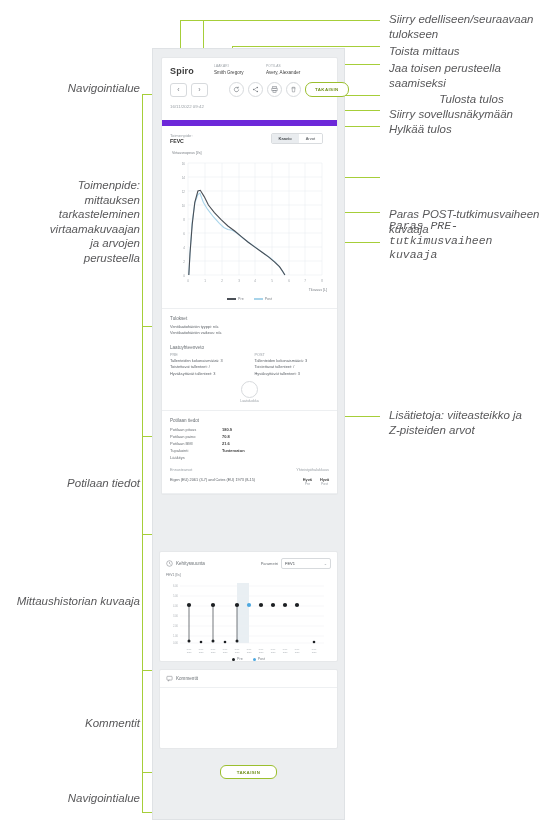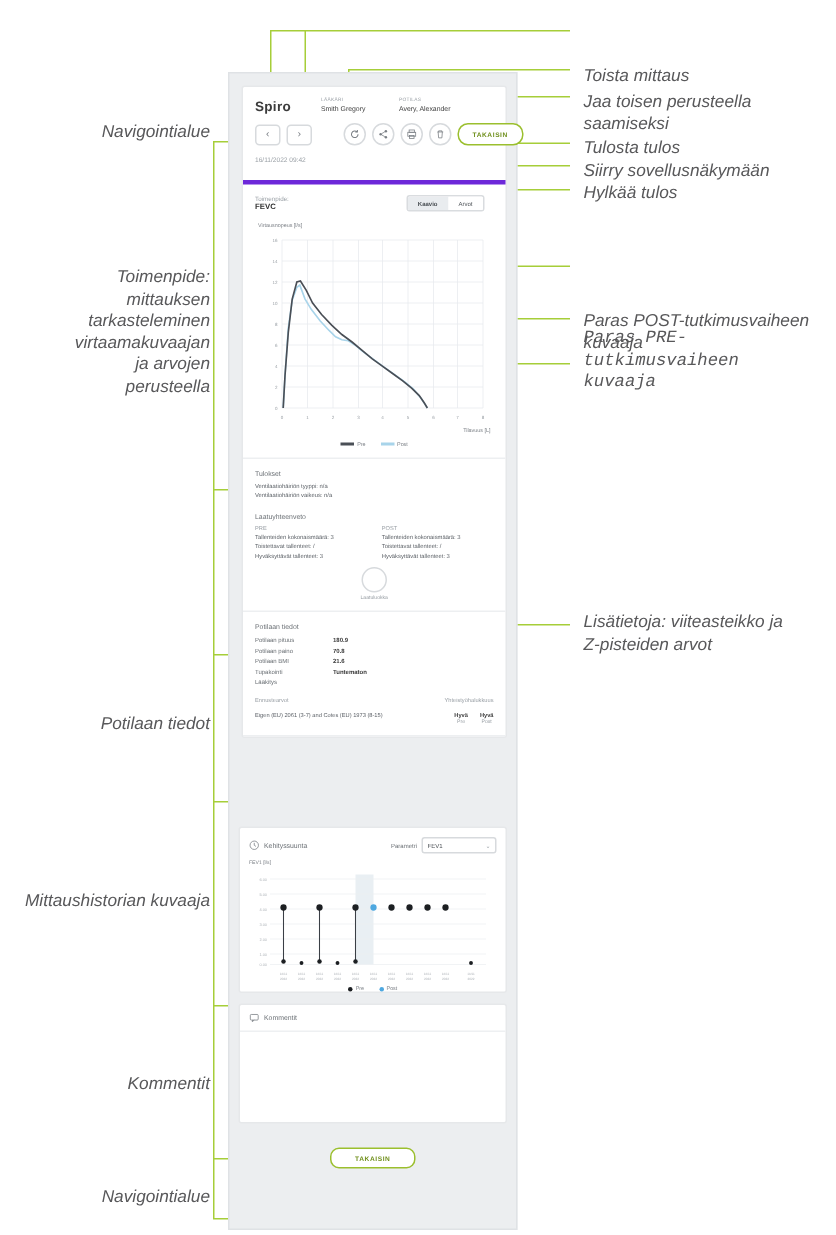--- a/index.html
+++ b/index.html
@@ -27,21 +27,21 @@
   .device{
     position:absolute;left:152px;top:48px;width:191px;height:770px;
     background:#eceef0;border:1px solid #dfe2e5;
   }
   .appcard{
     position:absolute;left:8px;top:8px;width:175px;
     background:#ffffff;border:1px solid #e6e8ea;border-radius:2px;
   }
 
   
-  .hdr{position:relative;height:62px;border-bottom:3px solid #6d28d9;}
+  .hdr{position:relative;height:62px;border-bottom:6px solid #6d28d9;}
   .brand{position:absolute;left:8px;top:8px;font-size:9px;font-weight:bold;color:#3c3c3c;letter-spacing:.2px;}
   .field{position:absolute;top:6px;}
   .field .flab{font-size:3.2px;color:#9aa0a6;letter-spacing:.2px;display:block;line-height:5px;}
   .field .fval{font-size:4.6px;color:#3c3c3c;display:block;line-height:7px;}
   .f1{left:52px;width:46px;}
   .f2{left:104px;width:62px;}
 
   .btnrow{position:absolute;left:8px;top:24px;display:flex;align-items:center;gap:4px;}
   .rbtn{
     width:15px;height:12px;border:1px solid #d7dadd;border-radius:3px;background:#fff;
@@ -140,24 +140,26 @@
 
   <div class="ln lnv" style="left:142px;top:94px;height:718px;"></div>
   <div class="ln lnh" style="left:142px;top:94px;width:16px;"></div>
   <div class="ln lnh" style="left:142px;top:326px;width:16px;"></div>
   <div class="ln lnh" style="left:142px;top:436px;width:16px;"></div>
   <div class="ln lnh" style="left:142px;top:534px;width:16px;"></div>
   <div class="ln lnh" style="left:142px;top:670px;width:16px;"></div>
   <div class="ln lnh" style="left:142px;top:772px;width:16px;"></div>
   <div class="ln lnh" style="left:142px;top:812px;width:16px;"></div>
 
+  <div class="anno anno-right" style="left:389px;top:12px;width:165px;white-space:pre-line;">Siirry edelliseen/seuraavaan
+tulokseen</div>
   <div class="anno anno-right" style="left:389px;top:44px;width:165px;">Toista mittaus</div>
   <div class="anno anno-right" style="left:389px;top:61px;width:165px;white-space:pre-line;">Jaa toisen perusteella
 saamiseksi</div>
-  <div class="anno anno-right" style="left:389px;top:92px;width:165px;">Tulosta tulos</div>
+  <div class="anno anno-right" style="left:389px;top:92px;width:165px;text-align:center;">Tulosta tulos</div>
   <div class="anno anno-right" style="left:389px;top:122px;width:165px;">Hylkää tulos</div>
   <div class="anno anno-right" style="left:389px;top:107px;width:165px;">Siirry sovellusnäkymään</div>
   <div class="anno anno-right" style="left:389px;top:207px;width:165px;white-space:pre-line;">Paras POST-tutkimusvaiheen
 kuvaaja</div>
   <div class="anno anno-right" style="left:389px;top:219px;width:165px;white-space:pre-line;font-family:Liberation Mono, monospace;">Paras PRE-tutkimusvaiheen
 kuvaaja</div>
   <div class="anno anno-right" style="left:389px;top:408px;width:165px;white-space:pre-line;">Lisätietoja: viiteasteikko ja
 Z-pisteiden arvot</div>
 
   <div class="ln lnh" style="left:180px;top:20px;width:200px;"></div>

